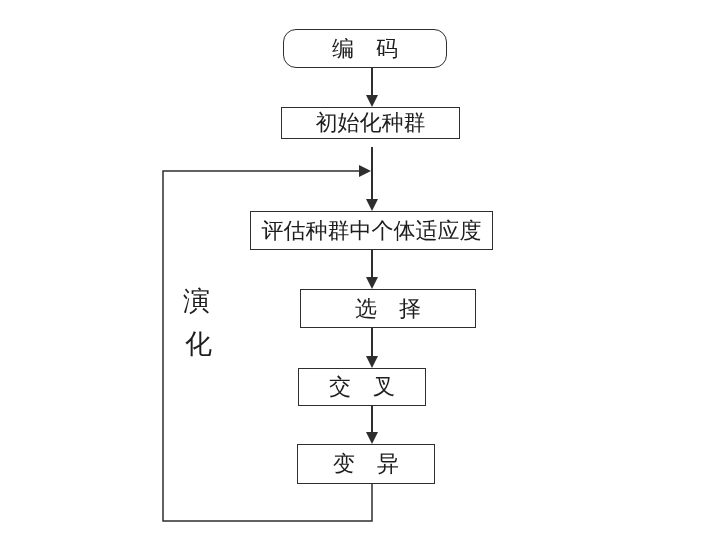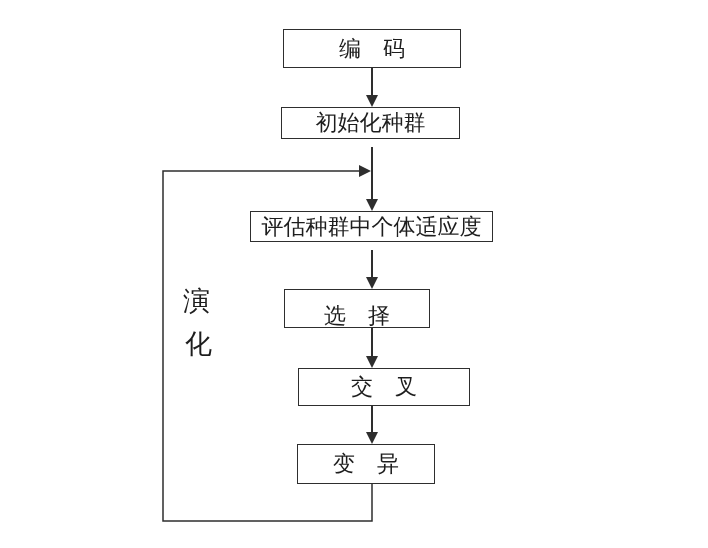--- a/index.html
+++ b/index.html
@@ -28,25 +28,25 @@
     border: 1px solid #2e2e2e;
     background: #ffffff;
     display: flex;
     align-items: center;
     justify-content: center;
     color: #1d1d1d;
     font-size: 22px;
     line-height: 1;
     white-space: pre;
   }
-  .node-encode        { left: 283px; top: 29px;  width: 178px; height: 39px; }
+  .node-encode        { left: 283px; top: 29px;  width: 164px; height: 39px; border-radius: 13px; }
   .node-init          { left: 281px; top: 107px; width: 179px; height: 32px; }
-  .node-evaluate      { left: 250px; top: 211px; width: 243px; height: 31px; text-align: right; }
-  .node-selection     { left: 284px; top: 289px; width: 146px; height: 39px; align-items: flex-end; }
-  .node-crossover     { left: 298px; top: 368px; width: 172px; height: 38px; }
+  .node-evaluate      { left: 250px; top: 211px; width: 243px; height: 39px; text-align: right; }
+  .node-selection     { left: 300px; top: 289px; width: 176px; height: 39px; }
+  .node-crossover     { left: 298px; top: 368px; width: 128px; height: 38px; }
   .node-mutation      { left: 297px; top: 444px; width: 138px; height: 40px; }
   .loop-char {
     position: absolute;
     color: #1d1d1d;
     font-size: 27px;
     line-height: 1;
   }
   .loop-char-1 { left: 183px; top: 288px; }
   .loop-char-2 { left: 185px; top: 331px; }
 </style>

